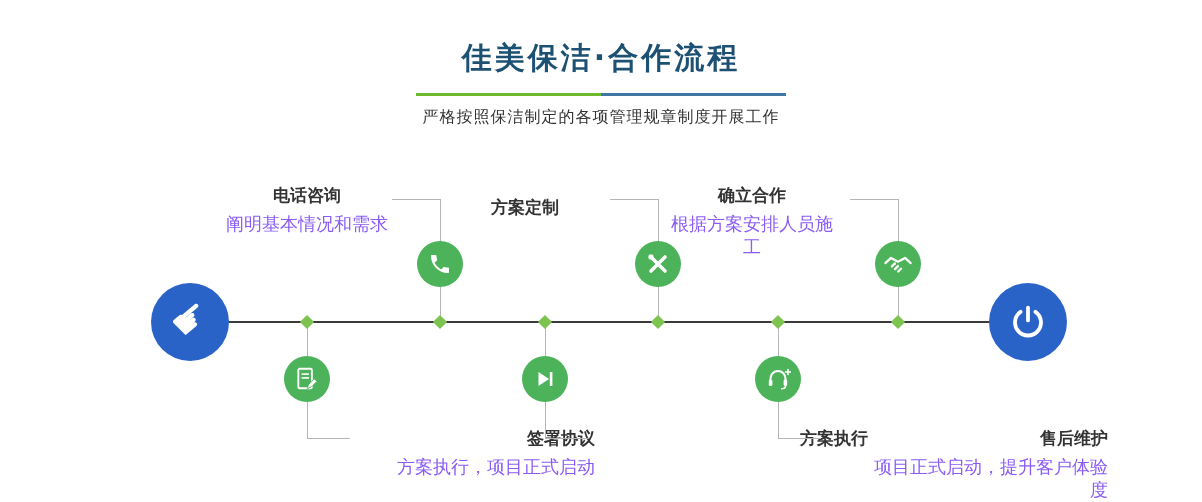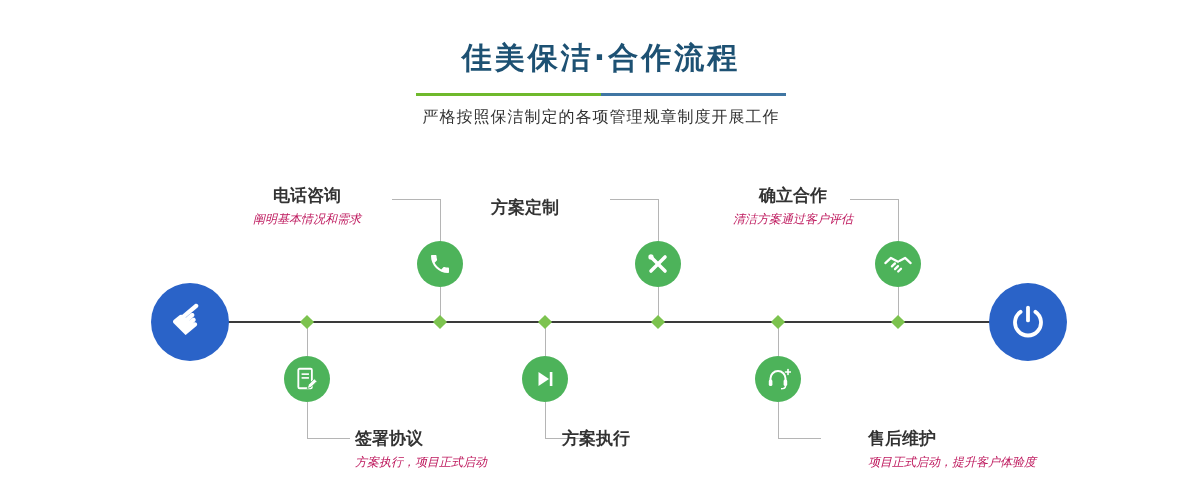--- a/index.html
+++ b/index.html
@@ -22,23 +22,23 @@
            display:flex;align-items:center;justify-content:center;}
   .vconn{position:absolute;width:0;border-left:1px solid #b5b5b5;}
   .diamond{position:absolute;width:10px;height:10px;background:#7cc34f;transform:rotate(45deg);}
   .lconn{position:absolute;}
   .lconn.top{border-top:1px solid #b5b5b5;border-right:1px solid #b5b5b5;}
   .lconn.bottom{border-left:1px solid #b5b5b5;border-bottom:1px solid #b5b5b5;}
 
   
   .step{position:absolute;}
   .step-top{width:170px;text-align:center;}
-  .step-bottom{text-align:left;width:240px;}
+  .step-bottom{text-align:right;width:240px;}
   .step-label{font-size:17px;font-weight:bold;color:#333;line-height:1.3;}
-  .step-desc{font-size:12px;color:#be185d;margin-top:6px;line-height:1.3;font-style:italic;}
+  .step-desc{font-size:18px;color:#8b5cf6;margin-top:6px;line-height:1.3;}
 
   .hand-glyph{font-size:42px;line-height:1;transform:rotate(-40deg) translate(2px,-2px);display:block;}
 </style>
 </head>
 <body>
 
 <div class="canvas">
 
   <div class="header">
     <h1 class="title">佳美保洁·合作流程</h1>
@@ -111,41 +111,41 @@
 
   <div class="lconn bottom" style="left:545px;top:402px;width:42px;height:36px;"></div>
   <div class="vconn" style="left:545px;top:323px;height:33px;"></div>
   <div class="diamond" style="left:540px;top:317px;"></div>
   <div class="gcircle" style="left:522px;top:356px;">
     <svg width="24" height="24" viewBox="0 0 24 24">
       <path d="M5.5 5l10.5 7-10.5 7z" fill="#fff"></path>
       <rect x="16.8" y="5" width="2.6" height="14" fill="#fff"></rect>
     </svg>
   </div>
-  <div class="step step-bottom" style="left:562px;top:427px;">
+  <div class="step step-bottom" style="left:628px;top:427px;">
     <div class="step-label">方案执行</div>
   </div>
 
   <div class="lconn top" style="left:850px;top:199px;width:48px;height:42px;"></div>
   <div class="vconn" style="left:898px;top:287px;height:34px;"></div>
   <div class="diamond" style="left:893px;top:317px;"></div>
   <div class="gcircle" style="left:875px;top:241px;">
     <svg width="30" height="22" viewBox="0 0 32 22">
       <g stroke="#fff" stroke-width="2.4" fill="none" stroke-linecap="round" stroke-linejoin="round">
         <path d="M2.5 10l6-5.5 7.5 4"></path>
         <path d="M29.5 10l-6-5.5-6 3.2"></path>
         <path d="M9.5 13.5l3.2-3.2"></path>
         <path d="M12.8 16.5l3.2-3.2"></path>
         <path d="M16.2 19l3-3"></path>
       </g>
     </svg>
   </div>
-  <div class="step step-top" style="left:708px;top:184px;">
+  <div class="step step-top" style="left:667px;top:184px;">
     <div class="step-label">确立合作</div>
-    <div class="step-desc">清洁方案通过客户评估</div>
+    <div class="step-desc">根据方案安排人员施工</div>
   </div>
 
   <div class="lconn bottom" style="left:778px;top:402px;width:42px;height:36px;"></div>
   <div class="vconn" style="left:778px;top:323px;height:33px;"></div>
   <div class="diamond" style="left:773px;top:317px;"></div>
   <div class="gcircle" style="left:755px;top:356px;">
     <svg width="26" height="26" viewBox="0 0 26 26">
       <path d="M5.5 14.5v-2a7.5 7.5 0 0 1 15 0v2" fill="none" stroke="#fff" stroke-width="2"></path>
       <rect x="3.8" y="13.5" width="3.6" height="6.5" rx="1.6" fill="#fff"></rect>
       <rect x="18.6" y="13.5" width="3.6" height="6.5" rx="1.6" fill="#fff"></rect>

